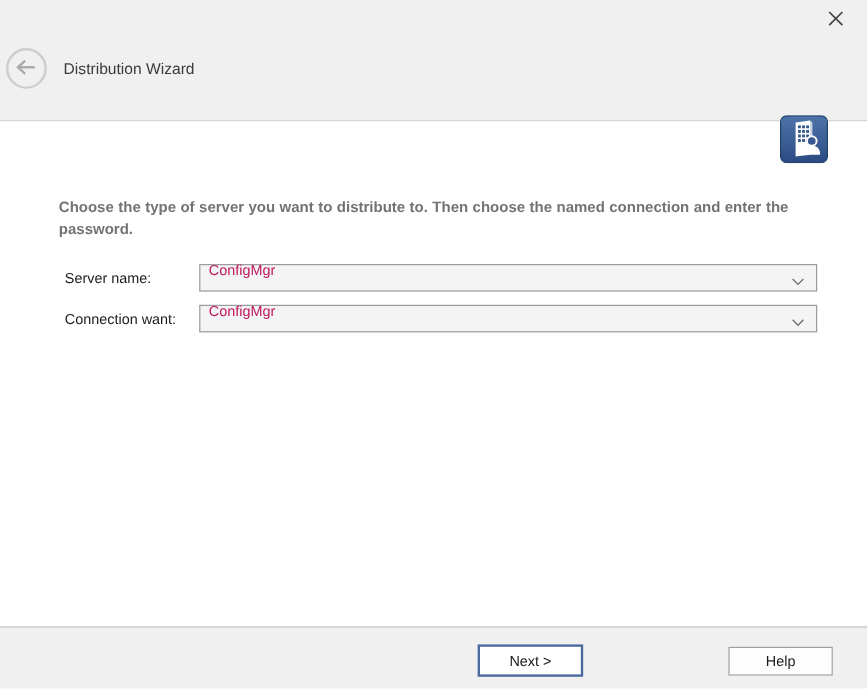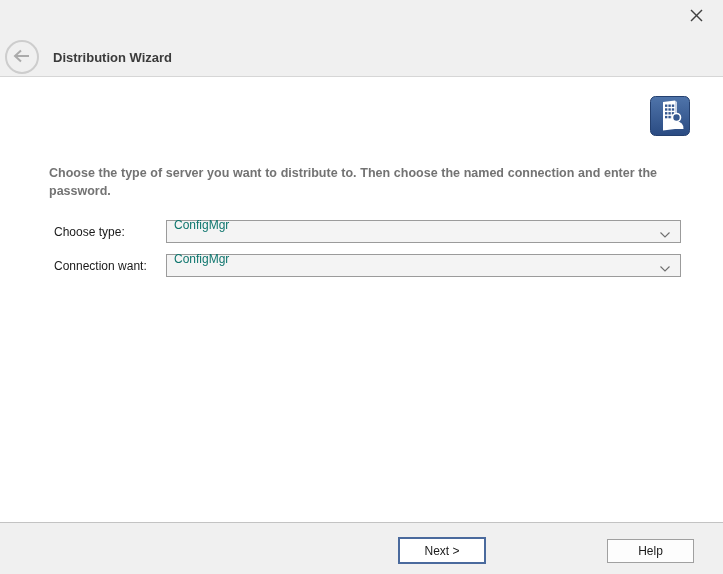--- a/index.html
+++ b/index.html
@@ -6,22 +6,22 @@
   html,body { margin:0; padding:0; background:#ffffff; }
   body { font-family:"Liberation Sans", sans-serif; }
 
   .window {
     position:relative; width:723px; height:574px;
     background:#ffffff; overflow:hidden;
   }
 
   
   .header {
-    position:absolute; top:0; left:0; width:723px; height:77px;
-    background:#f0f0f0; border-bottom:1px solid #d6d6d6;font-weight:bold;
+    position:absolute; top:0; left:0; width:723px; height:101px;
+    background:#f0f0f0; border-bottom:1px solid #d6d6d6;
   }
   .close-btn {
     position:absolute; top:7px; right:17px;
     width:20px; height:20px; background:transparent; border:none;
     padding:0; cursor:pointer; display:flex; align-items:center; justify-content:center;
   }
   .back-title-row {
     position:absolute; left:5px; top:40px;
     display:flex; align-items:center; gap:14px;
   }
@@ -47,21 +47,21 @@
     font-weight:bold;
   }
 
   .form { position:absolute; left:54px; top:220px; width:627px; }
   .field-row { display:flex; align-items:center; height:23px; margin-bottom:11px; }
   .field-label { flex:none; width:112px; font-size:12px; color:#1a1a1a; }
   .combo {
     position:relative; flex:1; height:23px;
     background:#f4f4f4; border:1px solid #9b9b9b;
     display:flex; align-items:center; padding:0 28px 13px 7px;
-    font-size:12px; color:#0f766e; cursor:default;text-align:center;
+    font-size:12px; color:#be185d; cursor:default;text-align:center;
   }
   .combo .chev { position:absolute; right:9px; top:7px; }
 
   
   .footer {
     position:absolute; left:0; bottom:0; width:723px; height:52px;
     background:#f0f0f0; border-top:1px solid #c3c3c3;
   }
   .btn {
     position:absolute; font-family:"Liberation Sans", sans-serif;
@@ -131,21 +131,21 @@
 
       <circle cx="26.5" cy="21.5" r="4" fill="#35588f" stroke="#ffffff" stroke-width="1.6"></circle>
       <path d="M19.5 33 Q19.5 25.5 26.5 25.5 Q33.5 25.5 33.5 33 Z" fill="#ffffff"></path>
     </svg>
   </span>
 
   <div class="description">Choose the type of server you want to distribute to. Then choose the named connection and enter the password.</div>
 
   <div class="form">
     <div class="field-row">
-      <span class="field-label">Choose type:</span>
+      <span class="field-label">Server name:</span>
       <div class="combo">
         <span>ConfigMgr</span>
         <span class="chev">
           <svg width="12" height="8" viewBox="0 0 12 8">
             <polyline points="1.5,1.5 6,6 10.5,1.5" fill="none" stroke="#6e6e6e" stroke-width="1.1"></polyline>
           </svg>
         </span>
       </div>
     </div>
 

